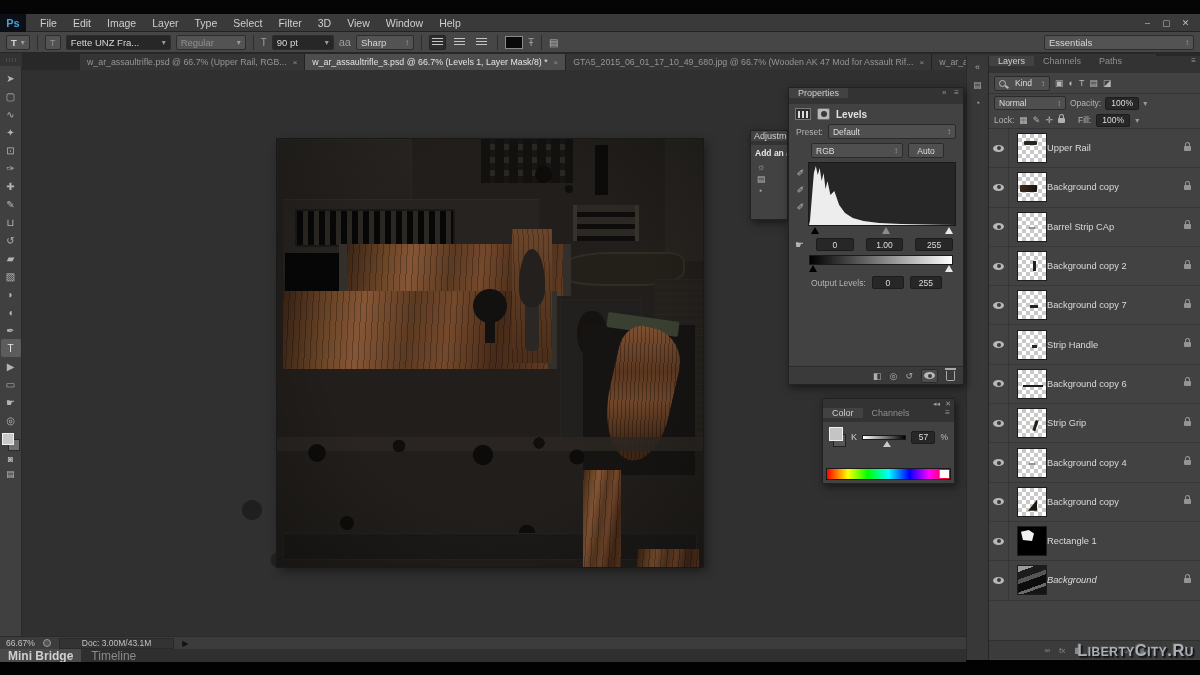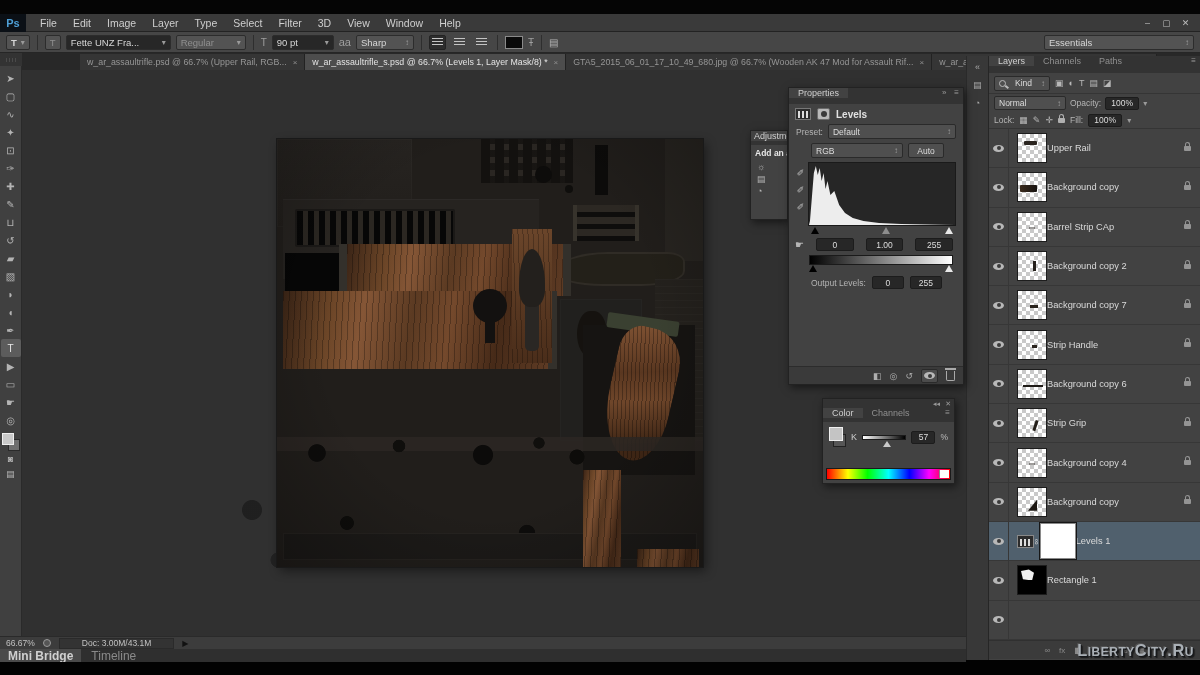--- a/index.html
+++ b/index.html
@@ -512,21 +512,21 @@
       <span>Opacity:</span>
       <span class="field" style="width:34px;height:13px">100%</span>
       <span class="combo-arrow">▾</span>
     </div>
     <div id="lock-row">
       <span>Lock:</span>
       <span class="filter-ico">▦</span>
       <span class="filter-ico">✎</span>
       <span class="filter-ico">✛</span>
       <span class="lock-cs"></span>
-      <span style="">Fill:</span>
+      <span style="margin-left:8px">Fill:</span>
       <span class="field" style="width:34px;height:13px">100%</span>
       <span class="combo-arrow">▾</span>
     </div>
     <div id="layer-list">
         <div class="layer-row ">
      <span class="eye-cell">
             <span class="eye"></span>
           </span>
      <span class="row-main">
 
@@ -667,51 +667,47 @@
 
        <span class="thumb ">
          <span class="mark mark-wedge"></span>
        </span>
        <span class="lname ">Background copy</span>
        <span class="lock-cell">
               <span class="lock-cs lock-dim"></span>
             </span>
      </span>
    </div>
-        <div class="layer-row sel">
-     <span class="eye-cell">
-            <span class="eye"></span>
-          </span>
-     <span class="row-main">
-       <span class="adj-mini"></span>
-            <span class="link-mini">∞</span>
-       <span class="thumb thumb-mask">
-         
-       </span>
-       <span class="lname ">Levels 1</span>
-
-     </span>
-   </div>
         <div class="layer-row ">
      <span class="eye-cell">
             <span class="eye"></span>
           </span>
      <span class="row-main">
 
        <span class="thumb thumb-black">
          <span class="mark mark-blob-white"></span>
        </span>
        <span class="lname ">Rectangle 1</span>
 
      </span>
    </div>
         <div class="layer-row ">
      <span class="eye-cell">
             <span class="eye"></span>
           </span>
+     <span class="row-main">
+
+       <span class="thumb thumb-photo">
+         
+       </span>
+       <span class="lname ital">Background</span>
+       <span class="lock-cell">
+              <span class="lock-cs lock-dim"></span>
+            </span>
+     </span>
    </div>
       </div>
     <div id="dock-footer">
         <span>∞</span>
         <span>fx</span>
         <span>◧</span>
         <span>◐</span>
         <span>▤</span>
         <span>⊞</span>
         <span>▦</span>

